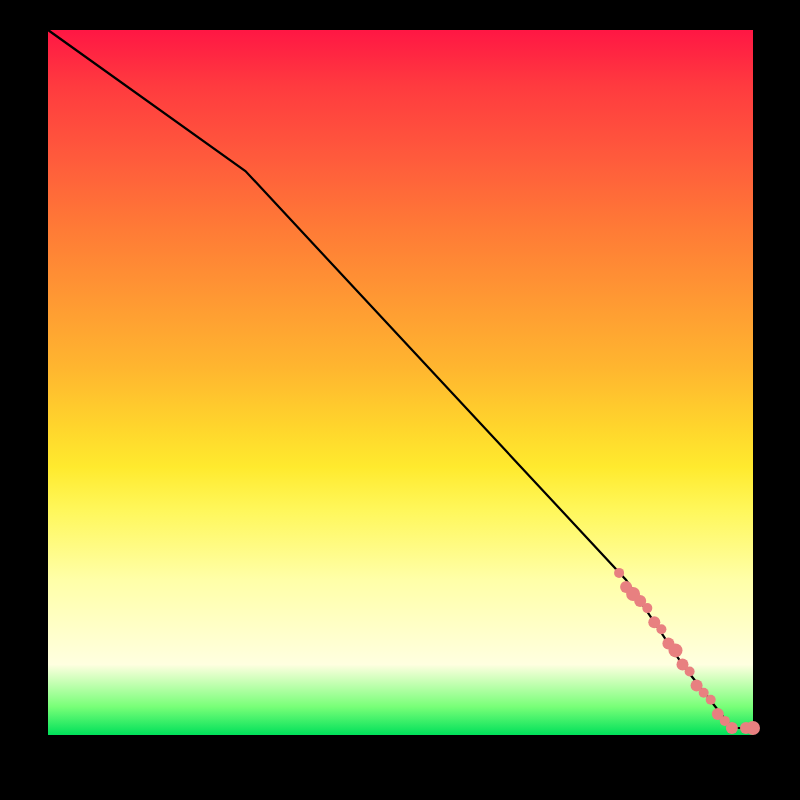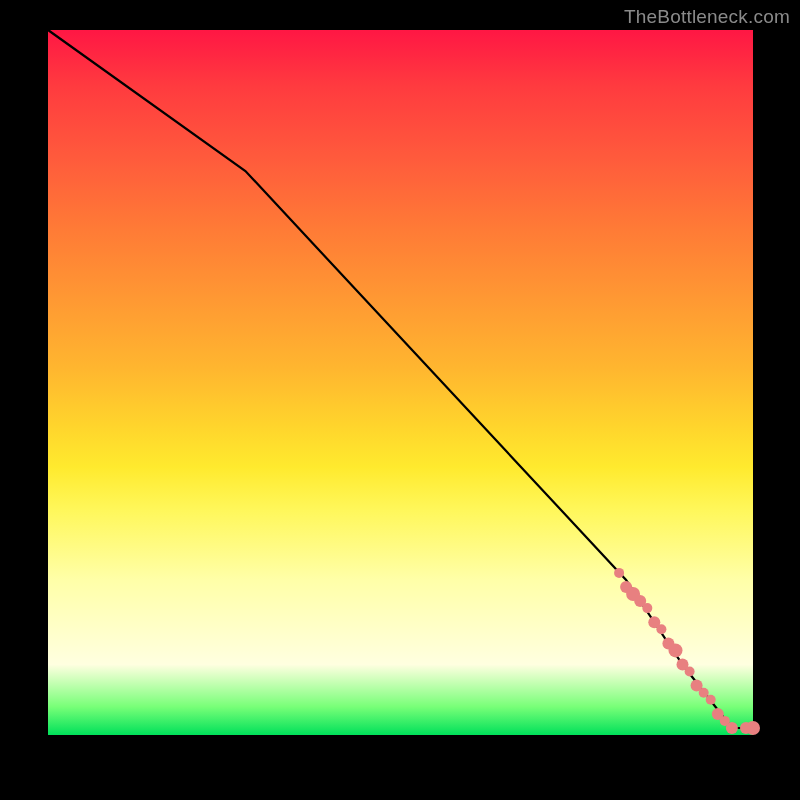--- a/index.html
+++ b/index.html
@@ -82,14 +82,13 @@
         <circle cx="655.7" cy="662.7" r="5" fill="#e88080"></circle>
         <circle cx="662.7" cy="669.8" r="5" fill="#e88080"></circle>
         <circle cx="669.8" cy="683.9" r="6" fill="#e88080"></circle>
         <circle cx="676.8" cy="690.9" r="5" fill="#e88080"></circle>
         <circle cx="683.9" cy="698.0" r="6" fill="#e88080"></circle>
         <circle cx="698.0" cy="698.0" r="6" fill="#e88080"></circle>
         <circle cx="705.0" cy="698.0" r="7" fill="#e88080"></circle>
       </g>
   </svg>
 
-  <div class="watermark">TheBottleneck.com</div>
 </div>
 
 </body></html>

